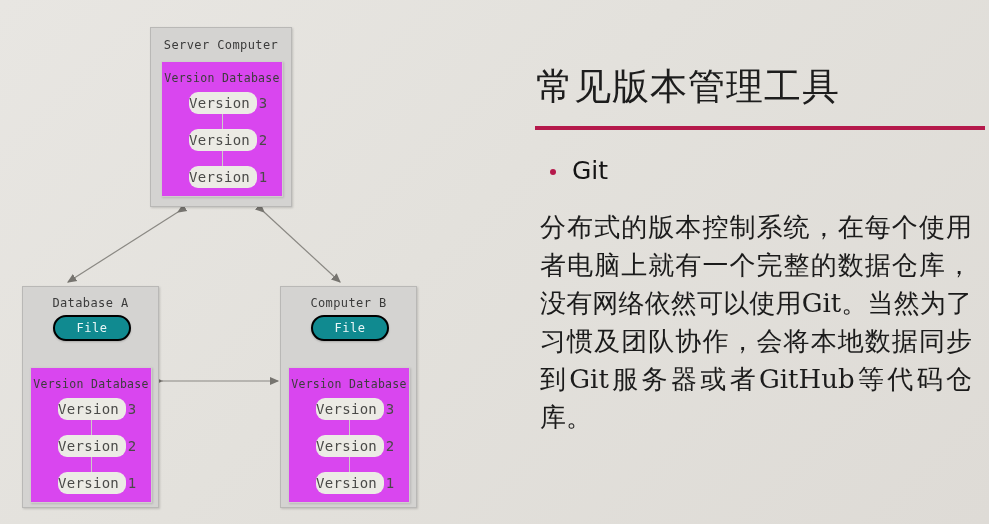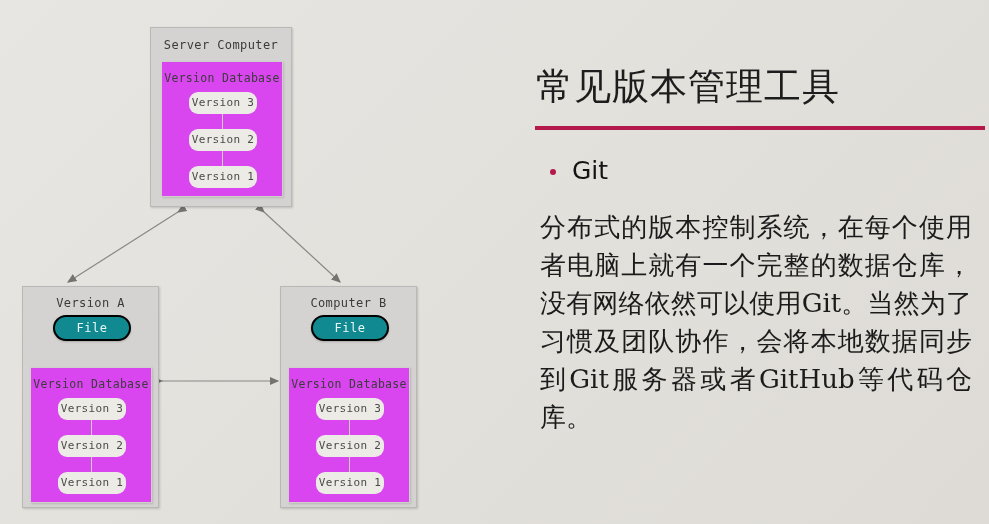--- a/index.html
+++ b/index.html
@@ -51,21 +51,21 @@
     font-family:"DejaVu Sans Mono","Liberation Mono",monospace;
     font-size:11.5px;color:#3c3c3c;letter-spacing:.3px;white-space:nowrap;
   }
   .vpill{
     position:absolute;
     background:#ecebe5;
     border-radius:9px;
     box-sizing:border-box;
     text-align:center;
     font-family:"DejaVu Sans Mono","Liberation Mono",monospace;
-    font-size:11px;color:#4a4a48;letter-spacing:.3px;white-space:nowrap;
+    font-size:14px;color:#4a4a48;letter-spacing:.3px;white-space:nowrap;
   }
   .vlink{position:absolute;width:1px;background:#cdccc6;}
   .conn{position:absolute;overflow:visible;}
 
   
   #panel{position:absolute;left:510px;top:0;width:479px;height:524px;}
   #title{
     position:absolute;left:26px;top:14px;width:440px;
     font-family:"DejaVu Serif","Liberation Serif",serif;
     font-size:37px;color:#1d1d1d;letter-spacing:1px;white-space:nowrap;margin-top:48px;
@@ -118,21 +118,21 @@
       <div class="vdb" style="left:10px;top:33px;width:122px;height:136px;">
         <div class="vdb-title" style="top:9px;">Version Database</div>
         <div class="vlink" style="left:60px;top:41px;height:74px;"></div>
         <div class="vpill" style="left:27px;top:30px;width:68px;height:22px;line-height:22px;">Version 3</div>
         <div class="vpill" style="left:27px;top:67px;width:68px;height:22px;line-height:22px;">Version 2</div>
         <div class="vpill" style="left:27px;top:104px;width:68px;height:22px;line-height:22px;">Version 1</div>
       </div>
     </div>
 
     <div class="machine" style="left:22px;top:286px;width:137px;height:222px;">
-      <div class="machine-title" style="top:9px;">Version A</div>
+      <div class="machine-title" style="top:9px;">Database A</div>
       <div class="filebox" style="left:30px;top:28px;width:78px;height:26px;line-height:23px;">File</div>
       <div class="vdb" style="left:7px;top:80px;width:122px;height:136px;">
         <div class="vdb-title" style="top:9px;">Version Database</div>
         <div class="vlink" style="left:60px;top:41px;height:74px;"></div>
         <div class="vpill" style="left:27px;top:30px;width:68px;height:22px;line-height:22px;">Version 3</div>
         <div class="vpill" style="left:27px;top:67px;width:68px;height:22px;line-height:22px;">Version 2</div>
         <div class="vpill" style="left:27px;top:104px;width:68px;height:22px;line-height:22px;">Version 1</div>
       </div>
     </div>
 

